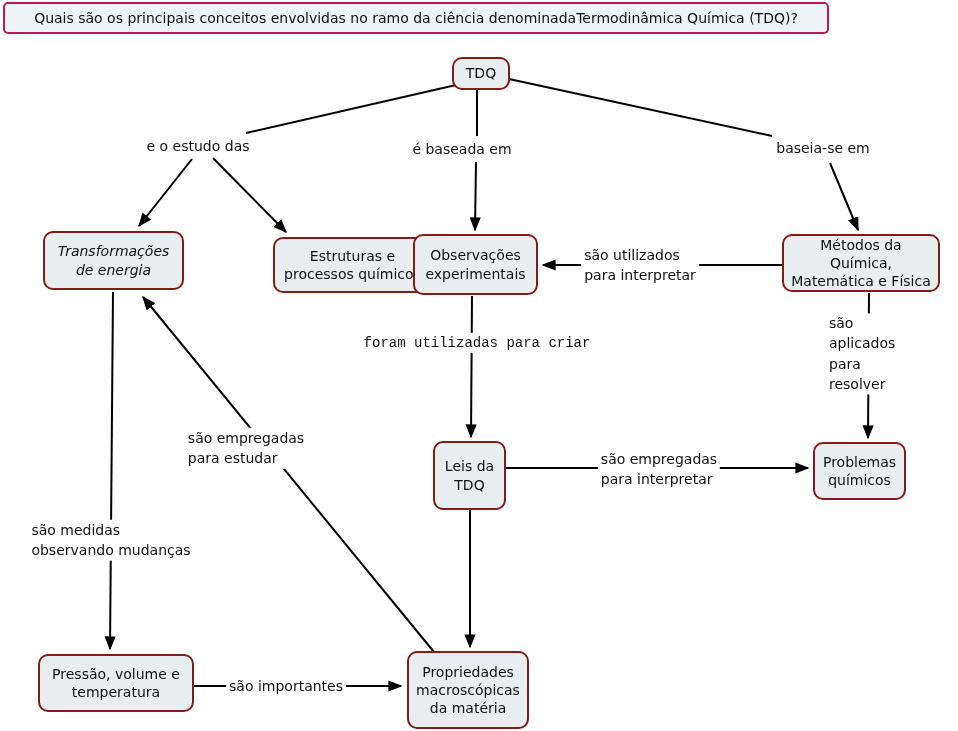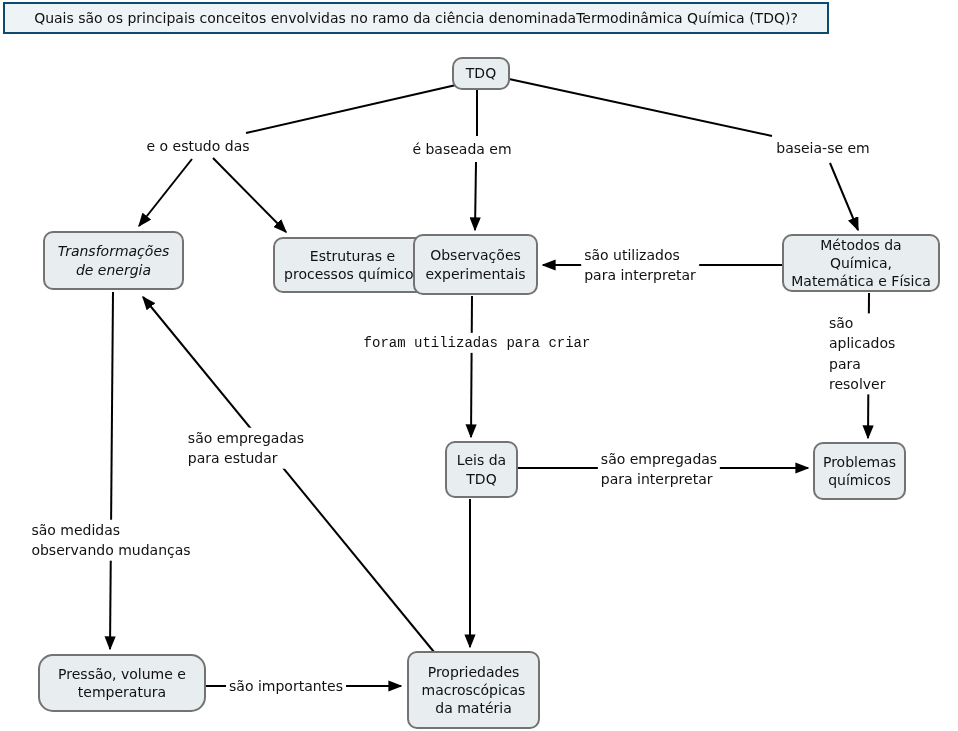--- a/index.html
+++ b/index.html
@@ -12,29 +12,29 @@
   .canvas{position:absolute;left:0;top:0;width:958px;height:731px;}
   #edges{position:absolute;left:0;top:0;z-index:1;}
   .edge-label{
     position:absolute;z-index:2;transform:translate(-50%,-50%);
     background:var(--bg,#ffffff);white-space:pre-line;text-align:left;
     font-size:14px;line-height:1.45;padding:0 3px;
   }
   .node{
     position:absolute;z-index:3;box-sizing:border-box;
     background:var(--node-fill,#e8eef0);
-    border:2px solid #737373;border-radius:10px;
+    border:2px solid #7f1d1d;border-radius:10px;
     display:flex;align-items:center;justify-content:center;
     text-align:center;white-space:pre-line;
     font-size:14px;line-height:1.3;padding:2px 5px;
   }
   .title-box{
     position:absolute;left:3px;top:2px;width:826px;height:32px;z-index:3;
     box-sizing:border-box;background:var(--title-fill,#eef3f5);
-    border:2px solid #0c4a6e;border-radius:0;
+    border:2px solid #be185d;border-radius:5px;
     display:flex;align-items:center;justify-content:center;
     font-size:14px;white-space:nowrap;
   }
 </style>
 </head>
 <body style="--node-fill: #e8eef0; --title-fill: #eef3f5; --bg: #ffffff; --text: #111111;">
 
 <div class="canvas" id="canvas">
   <svg id="edges" width="958" height="731">
     <defs>
@@ -76,22 +76,22 @@
     <div class="edge-label" style="left: 286px; top: 686px;">são importantes</div>
     <div class="node" style="left: 452px; top: 57px; width: 58px; height: 33px;">TDQ</div>
     <div class="node" style="left: 43px; top: 231px; width: 141px; height: 59px; font-style: italic;">Transformações
 de energia</div>
     <div class="node" style="left: 236px; top: 237px; width: 159px; height: 56px; margin-left: 37px;">Estruturas e
 processos químicos</div>
     <div class="node" style="left: 413px; top: 234px; width: 125px; height: 61px;">Observações
 experimentais</div>
     <div class="node" style="left: 782px; top: 234px; width: 158px; height: 58px;">Métodos da Química,
 Matemática e Física</div>
-    <div class="node" style="left: 433px; top: 441px; width: 73px; height: 57px; margin-left: 12px;">Leis da
+    <div class="node" style="left: 433px; top: 441px; width: 73px; height: 69px;">Leis da
 TDQ</div>
     <div class="node" style="left: 813px; top: 442px; width: 93px; height: 58px;">Problemas
 químicos</div>
-    <div class="node" style="left: 38px; top: 654px; width: 168px; height: 58px; border-radius: 15px;">Pressão, volume e
+    <div class="node" style="left: 38px; top: 654px; width: 156px; height: 58px;">Pressão, volume e
 temperatura</div>
-    <div class="node" style="left: 407px; top: 651px; width: 133px; height: 78px;">Propriedades
+    <div class="node" style="left: 407px; top: 651px; width: 122px; height: 78px;">Propriedades
 macroscópicas
 da matéria</div>
   </div>
 
 </body></html>

